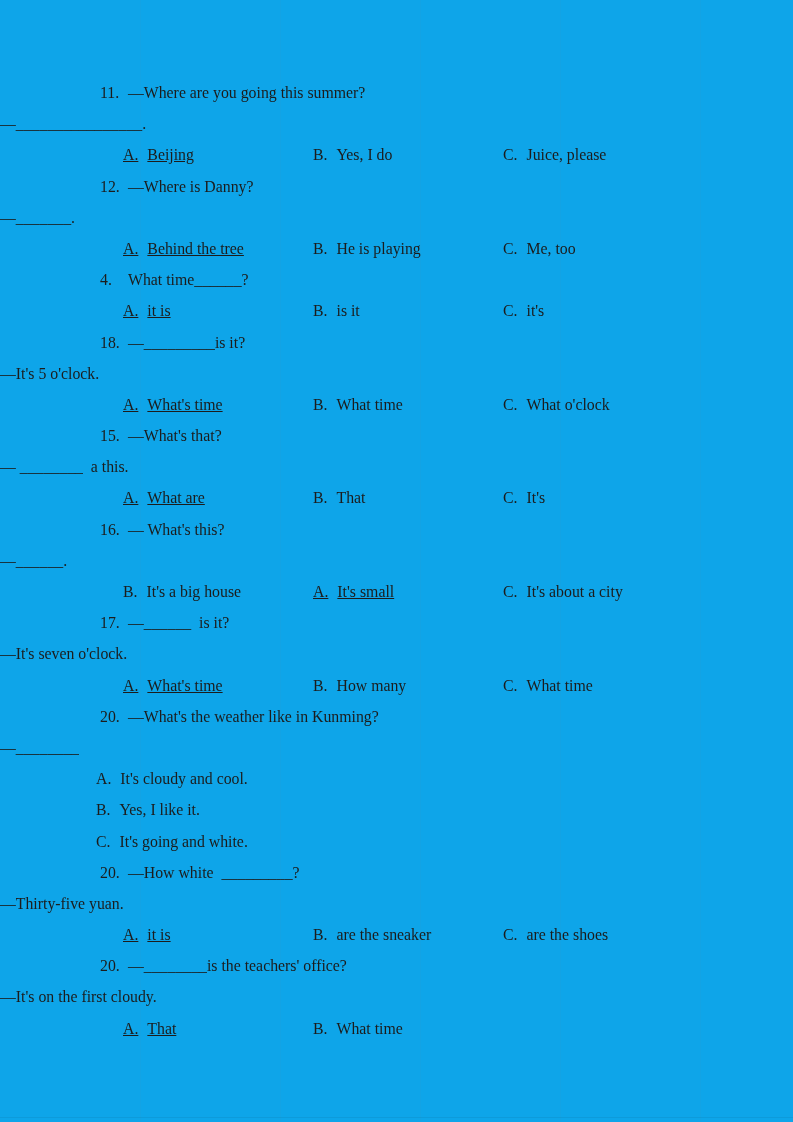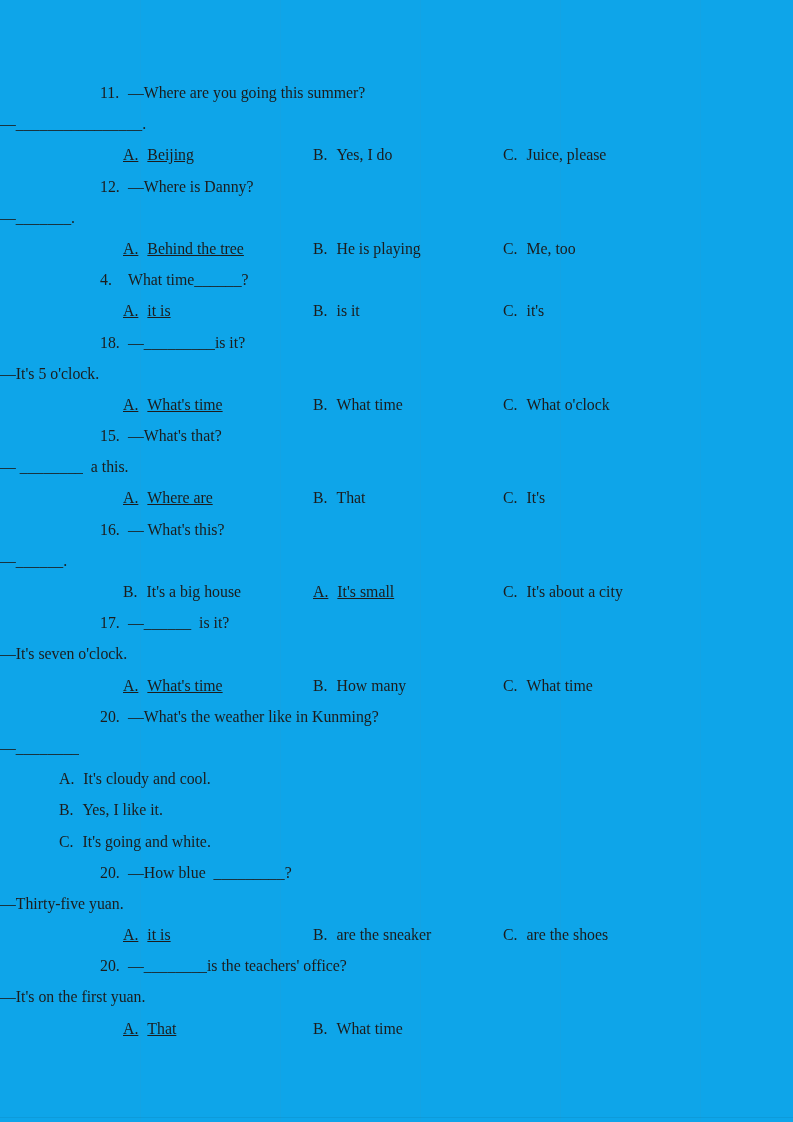--- a/index.html
+++ b/index.html
@@ -35,21 +35,21 @@
   }
   .q-first{padding-left:100px;}
   .q-num{display:inline-block;width:28px;}
   .q-reply{}
   .opt-row{padding-left:123px;display:flex;}
   .opt{display:block;white-space:pre;}
   .opt-a{width:190px;text-decoration:underline;}
   .opt-b{width:190px;}
   .opt-c{flex:1;}
   .opt-label{margin-right:9px;}
-  .opt-stack{padding-left:59px;}
+  .opt-stack{padding-left:96px;}
 </style>
 </head>
 <body>
 
 <div class="page">
   <div class="seam" style="left:140px"></div>
   <div class="seam" style="left:280px"></div>
   <div class="seam" style="left:420px"></div>
   <div class="seam" style="left:560px"></div>
   <div class="seam" style="left:700px"></div>
@@ -70,43 +70,43 @@
         <div class="line opt-row"><span class="opt opt-a"><span class="opt-label">A.</span><span class="opt-text">it is</span></span><span class="opt opt-b"><span class="opt-label">B.</span><span class="opt-text">is it</span></span><span class="opt opt-c"><span class="opt-label">C.</span><span class="opt-text">it's</span></span></div>
       </div>
       <div class="question-block">
         <div class="line q-first"><span class="q-num">18.</span><span class="q-prompt">—_________is it?</span></div>
         <div class="line q-reply"><span>—It's 5 o'clock.</span></div>
         <div class="line opt-row"><span class="opt opt-a"><span class="opt-label">A.</span><span class="opt-text">What's time</span></span><span class="opt opt-b"><span class="opt-label">B.</span><span class="opt-text">What time</span></span><span class="opt opt-c"><span class="opt-label">C.</span><span class="opt-text">What o'clock</span></span></div>
       </div>
       <div class="question-block">
         <div class="line q-first"><span class="q-num">15.</span><span class="q-prompt">—What's that?</span></div>
         <div class="line q-reply"><span>— ________  a this.</span></div>
-        <div class="line opt-row"><span class="opt opt-a"><span class="opt-label">A.</span><span class="opt-text">Where are</span></span><span class="opt opt-b"><span class="opt-label">B.</span><span class="opt-text">That</span></span><span class="opt opt-c"><span class="opt-label">C.</span><span class="opt-text">It's</span></span></div>
+        <div class="line opt-row"><span class="opt opt-a"><span class="opt-label">A.</span><span class="opt-text">What are</span></span><span class="opt opt-b"><span class="opt-label">B.</span><span class="opt-text">That</span></span><span class="opt opt-c"><span class="opt-label">C.</span><span class="opt-text">It's</span></span></div>
       </div>
       <div class="question-block">
         <div class="line q-first"><span class="q-num">16.</span><span class="q-prompt">— What's this?</span></div>
         <div class="line q-reply"><span>—______.</span></div>
         <div class="line opt-row"><span class="opt opt-b"><span class="opt-label">B.</span><span class="opt-text">It's a big house</span></span><span class="opt opt-a"><span class="opt-label">A.</span><span class="opt-text">It's small</span></span><span class="opt opt-c"><span class="opt-label">C.</span><span class="opt-text">It's about a city</span></span></div>
       </div>
       <div class="question-block">
         <div class="line q-first"><span class="q-num">17.</span><span class="q-prompt">—______  is it?</span></div>
         <div class="line q-reply"><span>—It's seven o'clock.</span></div>
         <div class="line opt-row"><span class="opt opt-a"><span class="opt-label">A.</span><span class="opt-text">What's time</span></span><span class="opt opt-b"><span class="opt-label">B.</span><span class="opt-text">How many</span></span><span class="opt opt-c"><span class="opt-label">C.</span><span class="opt-text">What time</span></span></div>
       </div>
       <div class="question-block">
         <div class="line q-first"><span class="q-num">20.</span><span class="q-prompt">—What's the weather like in Kunming?</span></div>
         <div class="line q-reply"><span>—________</span></div>
         <div class="line opt-stack"><span class="opt-label">A.</span><span class="opt-text">It's cloudy and cool.</span></div>
         <div class="line opt-stack"><span class="opt-label">B.</span><span class="opt-text">Yes, I like it.</span></div>
         <div class="line opt-stack"><span class="opt-label">C.</span><span class="opt-text">It's going and white.</span></div>
       </div>
       <div class="question-block">
-        <div class="line q-first"><span class="q-num">20.</span><span class="q-prompt">—How blue  _________?</span></div>
+        <div class="line q-first"><span class="q-num">20.</span><span class="q-prompt">—How white  _________?</span></div>
         <div class="line q-reply"><span>—Thirty-five yuan.</span></div>
         <div class="line opt-row"><span class="opt opt-a"><span class="opt-label">A.</span><span class="opt-text">it is</span></span><span class="opt opt-b"><span class="opt-label">B.</span><span class="opt-text">are the sneaker</span></span><span class="opt opt-c"><span class="opt-label">C.</span><span class="opt-text">are the shoes</span></span></div>
       </div>
       <div class="question-block">
         <div class="line q-first"><span class="q-num">20.</span><span class="q-prompt">—________is the teachers' office?</span></div>
-        <div class="line q-reply"><span>—It's on the first yuan.</span></div>
+        <div class="line q-reply"><span>—It's on the first cloudy.</span></div>
         <div class="line opt-row"><span class="opt opt-a"><span class="opt-label">A.</span><span class="opt-text">That</span></span><span class="opt opt-b"><span class="opt-label">B.</span><span class="opt-text">What time</span></span></div>
       </div>
     </div>
 </div>
 
 </body></html>

